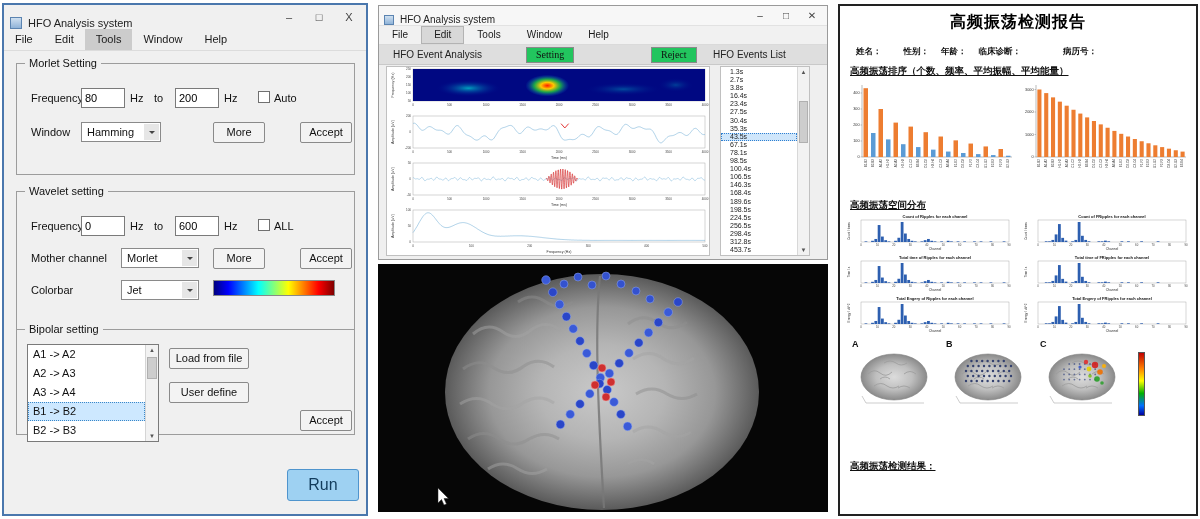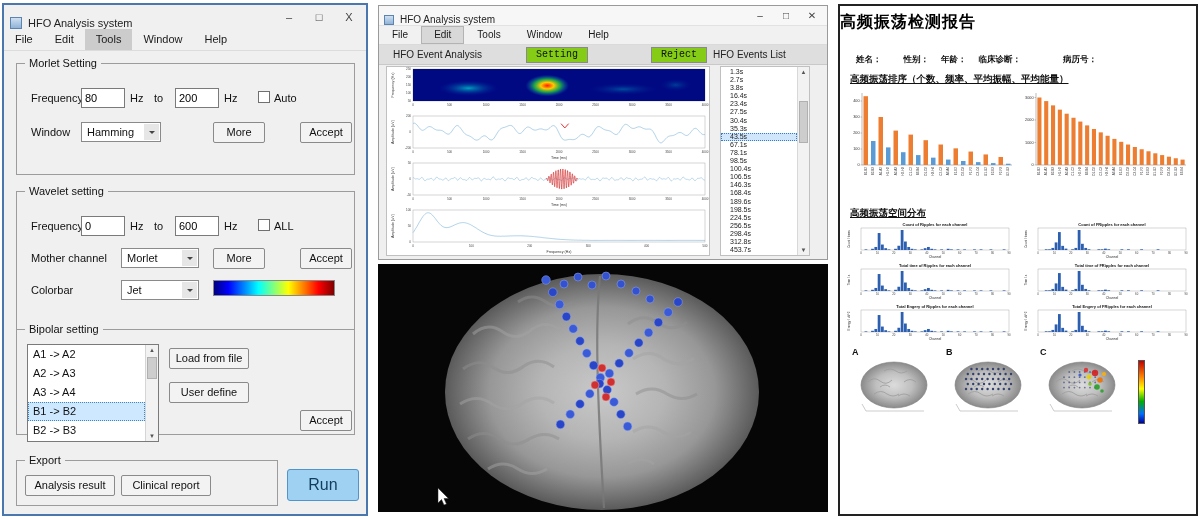--- a/index.html
+++ b/index.html
@@ -41,39 +41,39 @@
 #viewer .appicon{width:10px;height:10px}
 #viewer .title{font-size:10px;color:#222}
 #viewer .ctrl{width:26px;font-size:10px}
 #viewer-menu{display:flex;height:19px;background:#f1f1f1;border-bottom:1px solid #dadada;font-size:10px}
 #viewer-menu .mi{padding:3px 13px;color:#1a1a1a}
 #viewer-menu .mi.active{background:#d8d8d8;outline:1px solid #b3b3b3;outline-offset:-1px}
 #viewer .toolbar{position:relative;height:20px;background:#dedede;border-bottom:1px solid #c9c9c9;font-size:10px}
 .tb-label{position:absolute;top:4px;color:#222}
 #tb-analysis{left:14px}
 #tb-evlist{left:334px}
-.tb-btn{position:absolute;top:2px;height:16px;font-size:10px;font-family:Liberation Mono, monospace;background:#84cc16;border:1px solid #8a8a8a;padding:0 9px;line-height:14px;color:#111}
+.tb-btn{position:absolute;top:2px;height:16px;font-size:10px;font-family:Liberation Serif, serif;background:#22c55e;border:1px solid #8a8a8a;padding:0 9px;line-height:14px;color:#111}
 #tb-setting{left:147px}
 #tb-reject{left:272px}
 #viewer-main{position:absolute;left:7px;top:60px;display:flex}
 #plots{width:324px;height:190px;background:#fff;border:1px solid #c0c0c0;display:flex;flex-direction:column}
 #plots svg{display:block}
 #events-panel{position:relative;width:90px;height:190px;background:#fff;border:1px solid #c0c0c0;margin-left:10px}
 #ev-items{position:absolute;left:0;top:1px;right:12px;bottom:0;overflow:hidden}
 .ev{height:8.1px;line-height:8.1px;font-size:7px;padding-left:9px;color:#222}
 .ev.sel{background:#cfe6fb;outline:1px dotted #2f7fd0;outline-offset:-1px}
 #ev-scroll{position:absolute;top:0;right:0;bottom:0;width:12px;background:#f2f2f2;border-left:1px solid #d8d8d8}
 
 
 #brain-panel{position:absolute;left:378px;top:264px;width:450px;height:248px;background:#060606}
 
 
 #report{position:absolute;left:838px;top:4px;width:360px;height:512px;background:#fff;border:2px solid #222;overflow:hidden}
-#report h1{font-family:"Liberation Serif",serif;font-size:16px;margin-top:6px;letter-spacing:1px;color:#000}
-#rep-fields{display:flex;margin:21px 10px 0 16px;font-size:8.5px;font-weight:bold;color:#111}
+#report h1{font-family:"Liberation Serif",serif;font-size:16px;text-align:center;margin-top:6px;letter-spacing:1px;color:#000}
+#rep-fields{display:flex;margin:13px 10px 0 16px;font-size:8.5px;font-weight:bold;color:#111}
 #rep-fields span:nth-child(1){margin-right:22px}
 #rep-fields span:nth-child(2){margin-right:12px}
 #rep-fields span:nth-child(3){margin-right:12px}
 #rep-fields span:nth-child(4){margin-right:42px}
 .sec{margin:7px 10px 2px;font-size:9.5px;font-weight:bold;text-decoration:underline;color:#111}
 #rank-row{display:flex;justify-content:space-between;padding:0 5px}
 .spatial-grid{display:grid;grid-template-columns:173px 173px;gap:0 4px;padding:0 4px}
 #brain-row{display:flex;align-items:flex-start;padding:2px 4px 0 12px}
 .minib{position:relative;margin-right:8px}
 .blabel{display:block;font-size:9px;font-weight:bold;color:#111;margin-bottom:1px}
@@ -159,25 +159,20 @@
           <span class="sarrow">▲</span>
           <span class="sthumb" style="top:12px;height:22px"></span>
           <span class="sarrow bottom">▼</span>
         </div>
       </div>
       <button class="btn" style="left:152px;top:18px;width:80px">Load from file</button>
       <button class="btn" style="left:152px;top:52px;width:80px">User define</button>
       <button class="btn" style="left:283px;top:80px;width:52px">Accept</button>
     </div>
 
-    <div class="group" style="left:12px;top:455px;width:262px;height:46px">
-      <span class="legend">Export</span>
-      <button class="btn" style="left:8px;top:14px;width:90px">Analysis result</button>
-      <button class="btn" style="left:104px;top:14px;width:90px">Clinical report</button>
-    </div>
     <button id="run-btn">Run</button>
   </section>
 
   <section id="viewer">
     <div class="titlebar">
       <span class="appicon"></span>
       <span class="title">HFO Analysis system</span>
       <span class="controls">
         <span class="ctrl">–</span>
         <span class="ctrl">□</span>
@@ -892,14 +887,15 @@
             <circle cx="46" cy="12" r="2.2" fill="#e03030" opacity="0.9"></circle>
             <circle cx="64" cy="16" r="2" fill="#ffb000" opacity="0.9"></circle>
             <circle cx="40" cy="17" r="1.6" fill="#3858c8" opacity="0.9"></circle>
             <circle cx="62" cy="33" r="1.8" fill="#30a030" opacity="0.9"></circle>
             <circle cx="50" cy="26" r="1.8" fill="#80c020" opacity="0.9"></circle>
             <path d="M14 53 L72 53 M14 53 L10 46" stroke="#999" stroke-width="0.5" fill="none"></path>
           </svg>
       </div>
       <div class="cbar"></div>
     </div>
+    <div class="sec last">高频振荡检测结果：</div>
   </section>
 </div>
 
 </body></html>

